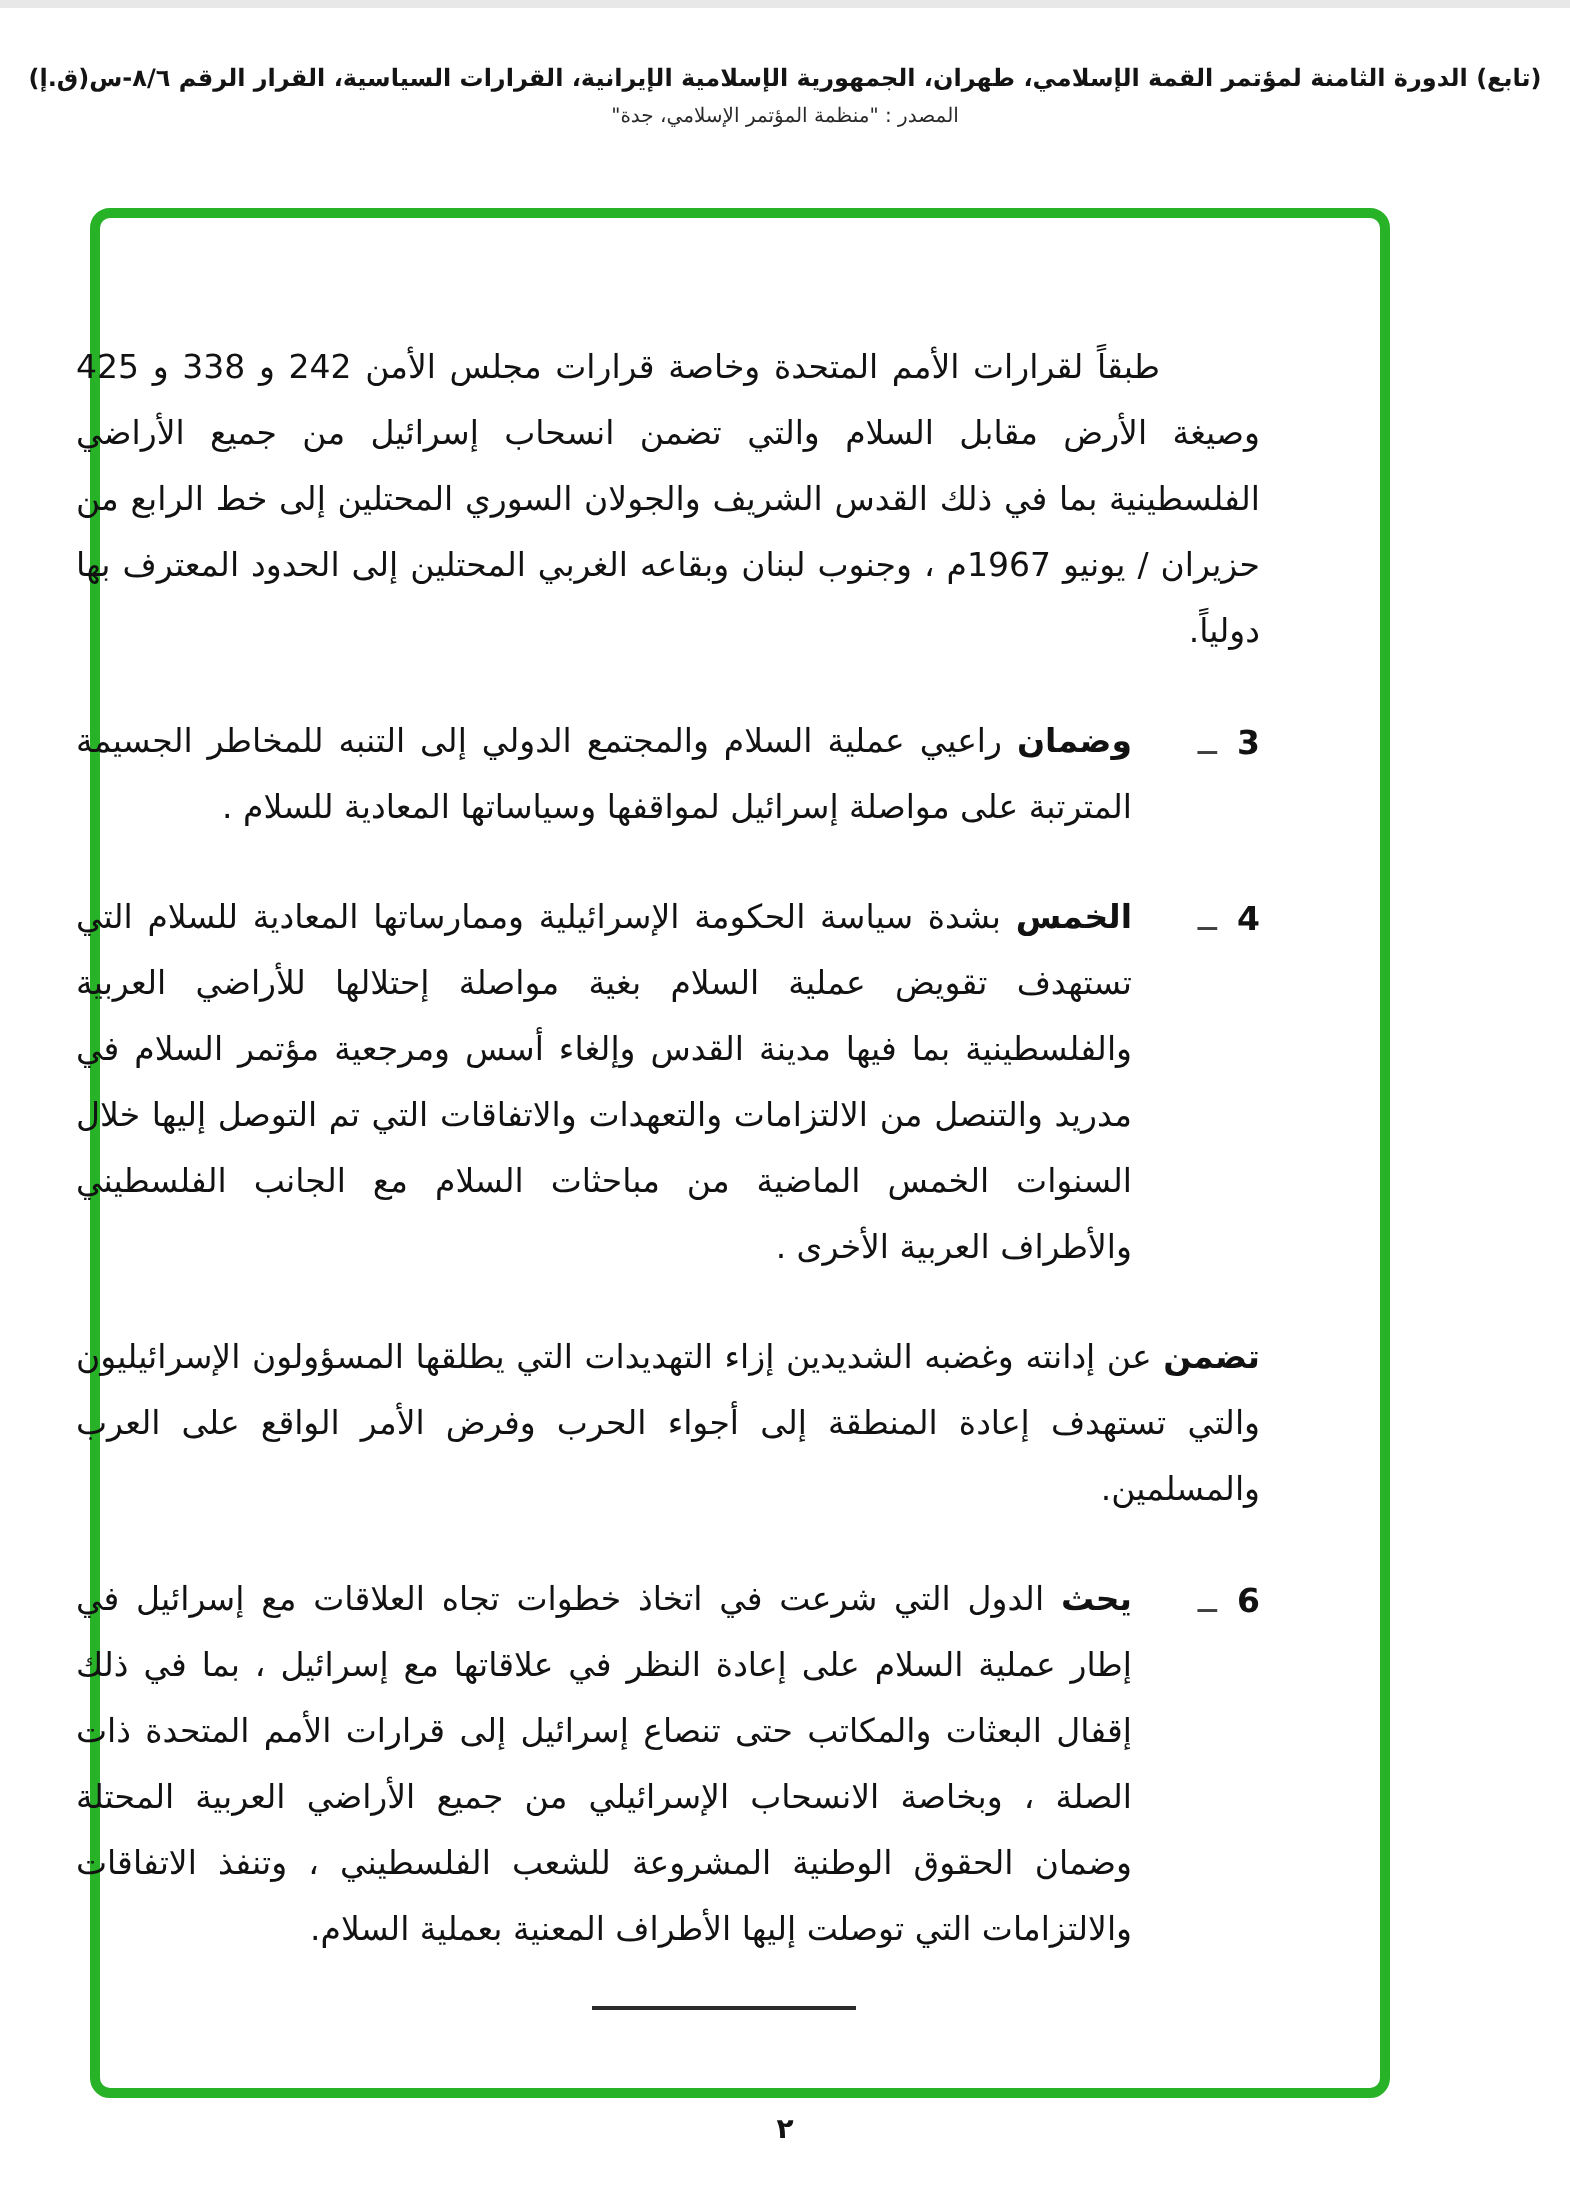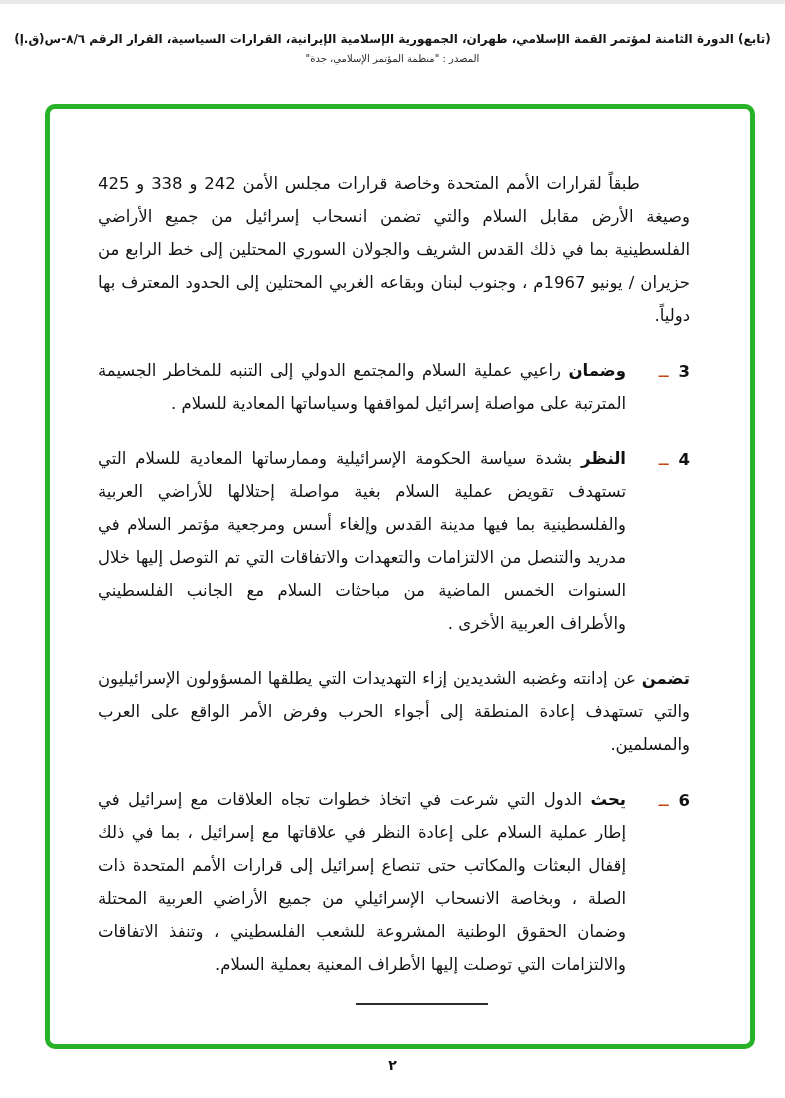--- a/index.html
+++ b/index.html
@@ -29,21 +29,21 @@
   }
   .doc-header .line2 {
     font-size: 10px;
     color: #2a2a2a;
     margin-top: 7px;
   }
   .green-box {
     position: absolute;
     left: 45px;
     top: 100px;
-    width: 710px;
+    width: 650px;
     height: 945px;
     border: 5px solid #27b227;
     border-radius: 10px;
     background: #ffffff;
   }
   .content {
     position: absolute;
     top: 58px;
     right: 60px;
     width: 592px;
@@ -67,21 +67,21 @@
     padding-top: 1px;
     white-space: nowrap;
   }
   .item-number {
     font-weight: bold;
     display: inline-block;
     margin-left: 10px;
   }
   .item-dash {
     display: inline-block;
-    color: #c2410c;
+    color: #404040;
   }
   .item-text { flex: 1; }
   .item-lead { font-weight: bold; }
   .divider {
     width: 132px;
     border-top: 2px solid #2b2b2b;
     margin: 16px auto 0 auto;
     transform: translateX(28px); 
   }
   .page-number {
@@ -118,21 +118,21 @@
           <span class="item-lead">وضمان</span>
           <span>راعيي عملية السلام والمجتمع الدولي إلى التنبه للمخاطر الجسيمة المترتبة على مواصلة إسرائيل لمواقفها وسياساتها المعادية للسلام .</span>
         </div>
       </div>
 
       <div class="item">
         <div class="item-gutter">
           <span class="item-number">4</span><span class="item-dash">ــ</span>
         </div>
         <div class="item-text">
-          <span class="item-lead">النظر</span>
+          <span class="item-lead">الخمس</span>
           <span>بشدة سياسة الحكومة الإسرائيلية وممارساتها المعادية للسلام التي تستهدف تقويض عملية السلام بغية مواصلة إحتلالها للأراضي العربية والفلسطينية بما فيها مدينة القدس وإلغاء أسس ومرجعية مؤتمر السلام في مدريد والتنصل من الالتزامات والتعهدات والاتفاقات التي تم التوصل إليها خلال السنوات الخمس الماضية من مباحثات السلام مع الجانب الفلسطيني والأطراف العربية الأخرى .</span>
         </div>
       </div>
 
       <div class="item">
         <div class="item-text">
           <span class="item-lead">تضمن</span>
           <span>عن إدانته وغضبه الشديدين إزاء التهديدات التي يطلقها المسؤولون الإسرائيليون والتي تستهدف إعادة المنطقة إلى أجواء الحرب وفرض الأمر الواقع على العرب والمسلمين.</span>
         </div>
       </div>

